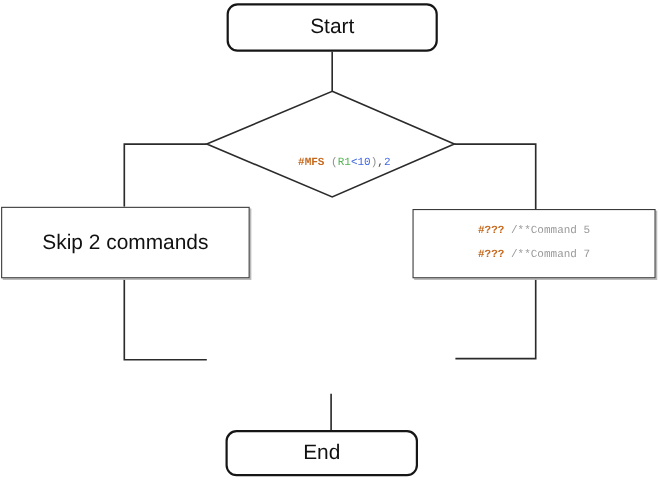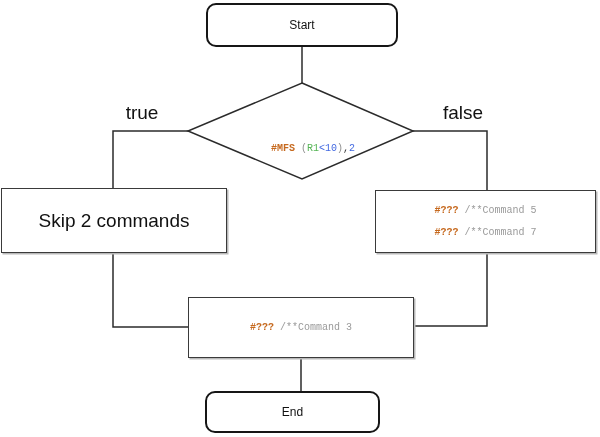--- a/index.html
+++ b/index.html
@@ -14,21 +14,21 @@
   }
   svg.wires polygon { fill: #ffffff; }
 
   .node {
     position: absolute; background: #ffffff;
     display: flex; align-items: center; justify-content: center;
     box-sizing: border-box;
   }
   .rounded {
     border: 2px solid #161616; border-radius: 10px;
-    font-size: 12px; color: #111;
+    font-size: 19px; color: #111;
   }
   .rect {
     border: 1.5px solid #3a3a3a;
     box-shadow: 1.5px 1.5px 0 #b9b9b9;
     font-size: 19px; color: #111;
   }
   .node-start { left: 206px; top: 3px;  width: 192px; height: 44px; }
   .node-end   { left: 205px; top: 391px; width: 175px; height: 42px; }
   .node-skip  { left: 1px;   top: 188px; width: 226px; height: 65px; text-align: right; }
   .node-cmds  { left: 375px; top: 190px; width: 221px; height: 63px; flex-direction: column; }
@@ -70,33 +70,28 @@
   </svg>
 
   <div class="node rounded node-start">
     <span>Start</span>
   </div>
 
   <div class="decision-text code">
     <span class="seg-keyword">#MFS</span><span class="seg-punct"> (</span><span class="seg-register">R1</span><span class="seg-number">&lt;10</span><span class="seg-punct">)</span><span class="seg-comma">,</span><span class="seg-number">2</span>
   </div>
 
-  <div class="branch-label label-true">true</div>
-  <div class="branch-label label-false">false</div>
 
   <div class="node rect node-skip">
     <span>Skip 2 commands</span>
   </div>
 
   <div class="node rect node-cmds">
     <div class="code"><span class="seg-opcode">#???</span><span class="seg-comment"> /**Command 5</span></div>
     <div class="code"><span class="seg-opcode">#???</span><span class="seg-comment"> /**Command 7</span></div>
   </div>
 
-  <div class="node rect node-cmd3">
-    <div class="code"><span class="seg-opcode">#???</span><span class="seg-comment"> /**Command 3</span></div>
-  </div>
 
   <div class="node rounded node-end">
     <span>End</span>
   </div>
 
 </div>
 
 </body></html>

